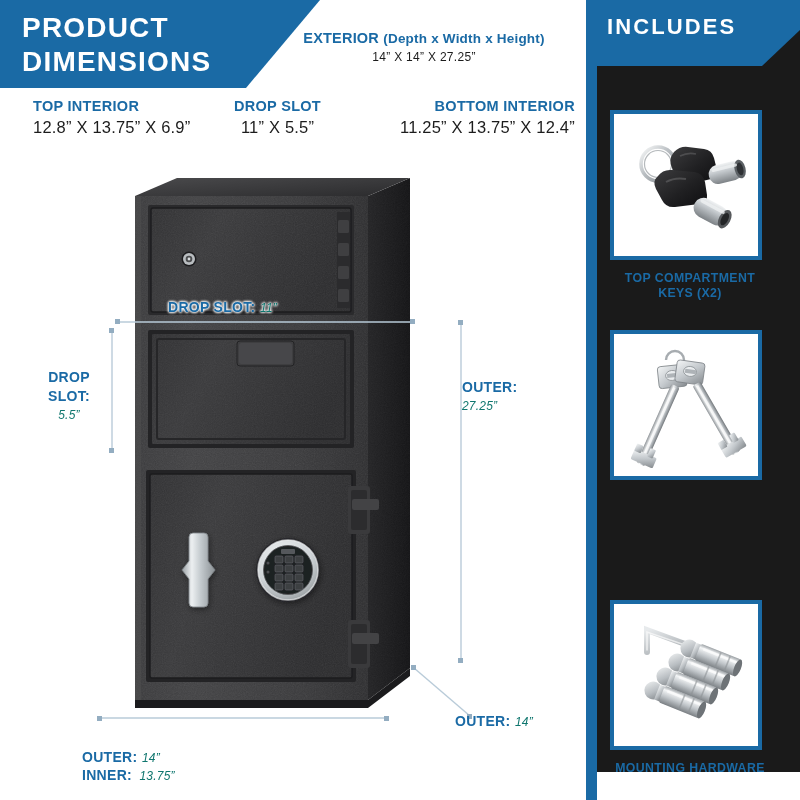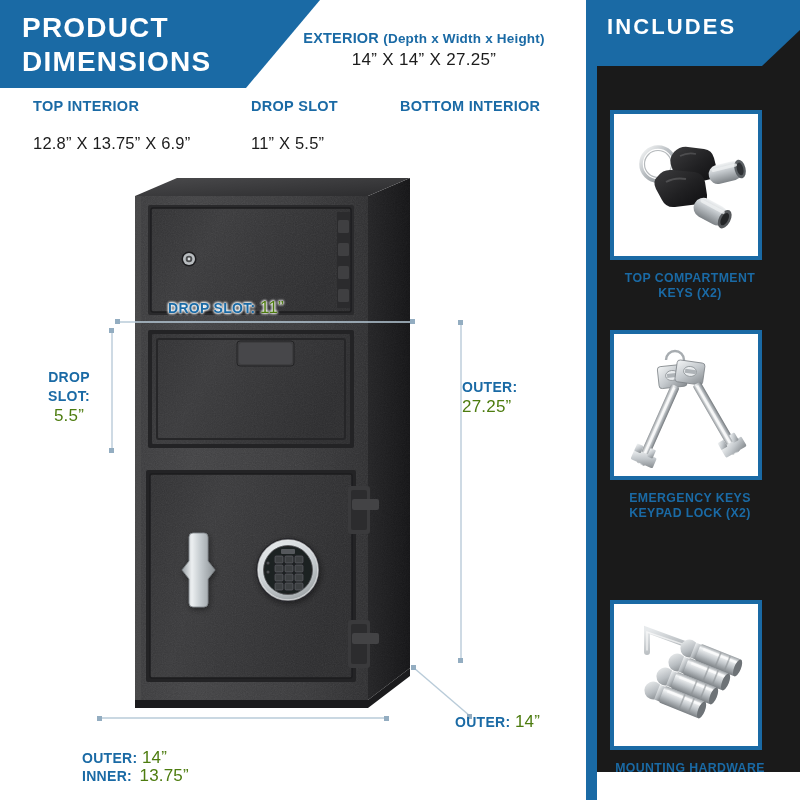--- a/index.html
+++ b/index.html
@@ -55,46 +55,46 @@
     color: #1a6aa5;
     letter-spacing: .2px;
     white-space: nowrap;
   }
   #exterior-block .ext-head .sub {
     font-weight: bold;
     font-size: 13.5px;
   }
   #exterior-block .ext-val {
     margin-top: 4px;
-    font-size: 17px;
+    font-size: 12px;
     color: #1c1c1c;
     letter-spacing: .3px;
   }
 
   
   .spec {
     position: absolute;
     top: 98px;
   }
   .spec .s-head {
     font-size: 14.5px;
     font-weight: bold;
     color: #1a6aa5;
     letter-spacing: .3px;
     white-space: nowrap;
   }
   .spec .s-val {
-    margin-top: 20px;
+    margin-top: 4px;
     font-size: 16.5px;
     color: #1c1c1c;
     letter-spacing: .2px;
     white-space: nowrap;
   }
   #spec-0 { left: 33px;  text-align: left; }
-  #spec-1 { left: 251px; text-align: left; }
+  #spec-1 { left: 234px; text-align: center; }
   #spec-2 { left: 400px; text-align: right; }
 
   
   #safe-wrap { position: absolute; left: 0; top: 0; width: 586px; height: 800px; }
 
   
   #right-panel {
     position: absolute;
     left: 586px; top: 0;
     width: 214px; height: 772px;
@@ -139,21 +139,21 @@
   }
   #inc-0 { top: 110px; }
   #inc-1 { top: 330px; }
   #inc-2 { top: 600px; }
 
   .dimlabel { position: absolute; white-space: nowrap; }
   .dimlabel .dl-k {
     color: #1a6aa5; font-weight: bold; font-size: 14px; letter-spacing: .3px;
   }
   .dimlabel .dl-v {
-    color: #4d7c0f; font-size: 17px; letter-spacing: .2px;
+    color: #0f766e; font-size: 12px; letter-spacing: .2px; font-style: italic;
   }
   .dimlabel.stacked { text-align: center; line-height: 19px; }
 </style>
 </head>
 <body>
 
 <div id="page">
 
   <div id="main-area">
 
@@ -337,20 +337,21 @@
     <div class="spec" id="spec-0">
       <div class="s-head">TOP INTERIOR</div>
       <div class="s-val">12.8” X 13.75” X 6.9”</div>
     </div>
     <div class="spec" id="spec-1">
       <div class="s-head">DROP SLOT</div>
       <div class="s-val">11” X 5.5”</div>
     </div>
     <div class="spec" id="spec-2">
       <div class="s-head">BOTTOM INTERIOR</div>
+      <div class="s-val">11.25” X 13.75” X 12.4”</div>
     </div>
 
     <div class="dimlabel" style="left:168px; top:298px;">
       <span class="dl-k" style="text-shadow:0 0 3px #fff,0 0 3px #fff,0 0 3px #fff,0 0 2px #fff;">DROP SLOT:</span>
       <span class="dl-v" style="text-shadow:0 0 3px #fff,0 0 3px #fff,0 0 3px #fff,0 0 2px #fff;">11”</span>
     </div>
 
     <div class="dimlabel stacked" style="left:34px; top:368px; width:70px;">
       <div class="dl-k">DROP</div>
       <div class="dl-k">SLOT:</div>
@@ -477,24 +478,20 @@
           </g>
           <g transform="rotate(-30 82 50)">
             <rect x="78" y="50" width="9" height="80" rx="2" fill="url(#shaft2)"></rect>
             <rect x="81" y="52" width="2.4" height="74" fill="#fdfefe" opacity=".75"></rect>
             <rect x="71" y="118" width="24" height="11" rx="1.5" fill="url(#bow2)"></rect>
             <rect x="71" y="112" width="7" height="8" rx="1" fill="url(#bow2)"></rect>
             <rect x="85" y="111" width="6" height="9" rx="1" fill="url(#bow2)"></rect>
           </g>
         </svg>
       </div>
-      <div class="inc-caption">
-        <div>EMERGENCY KEYS</div>
-        <div>KEYPAD LOCK (X2)</div>
-      </div>
     </div>
 
     <div class="inc-item" id="inc-2">
       <div class="inc-frame">
         <svg width="144" height="142" viewBox="0 0 144 142">
           <defs>
             <linearGradient id="bolt3" x1="0" y1="0" x2="0" y2="1">
               <stop offset="0%" stop-color="#9ba0a4"></stop>
                 <stop offset="22%" stop-color="#f4f6f7"></stop>
               <stop offset="58%" stop-color="#c0c5c9"></stop>

